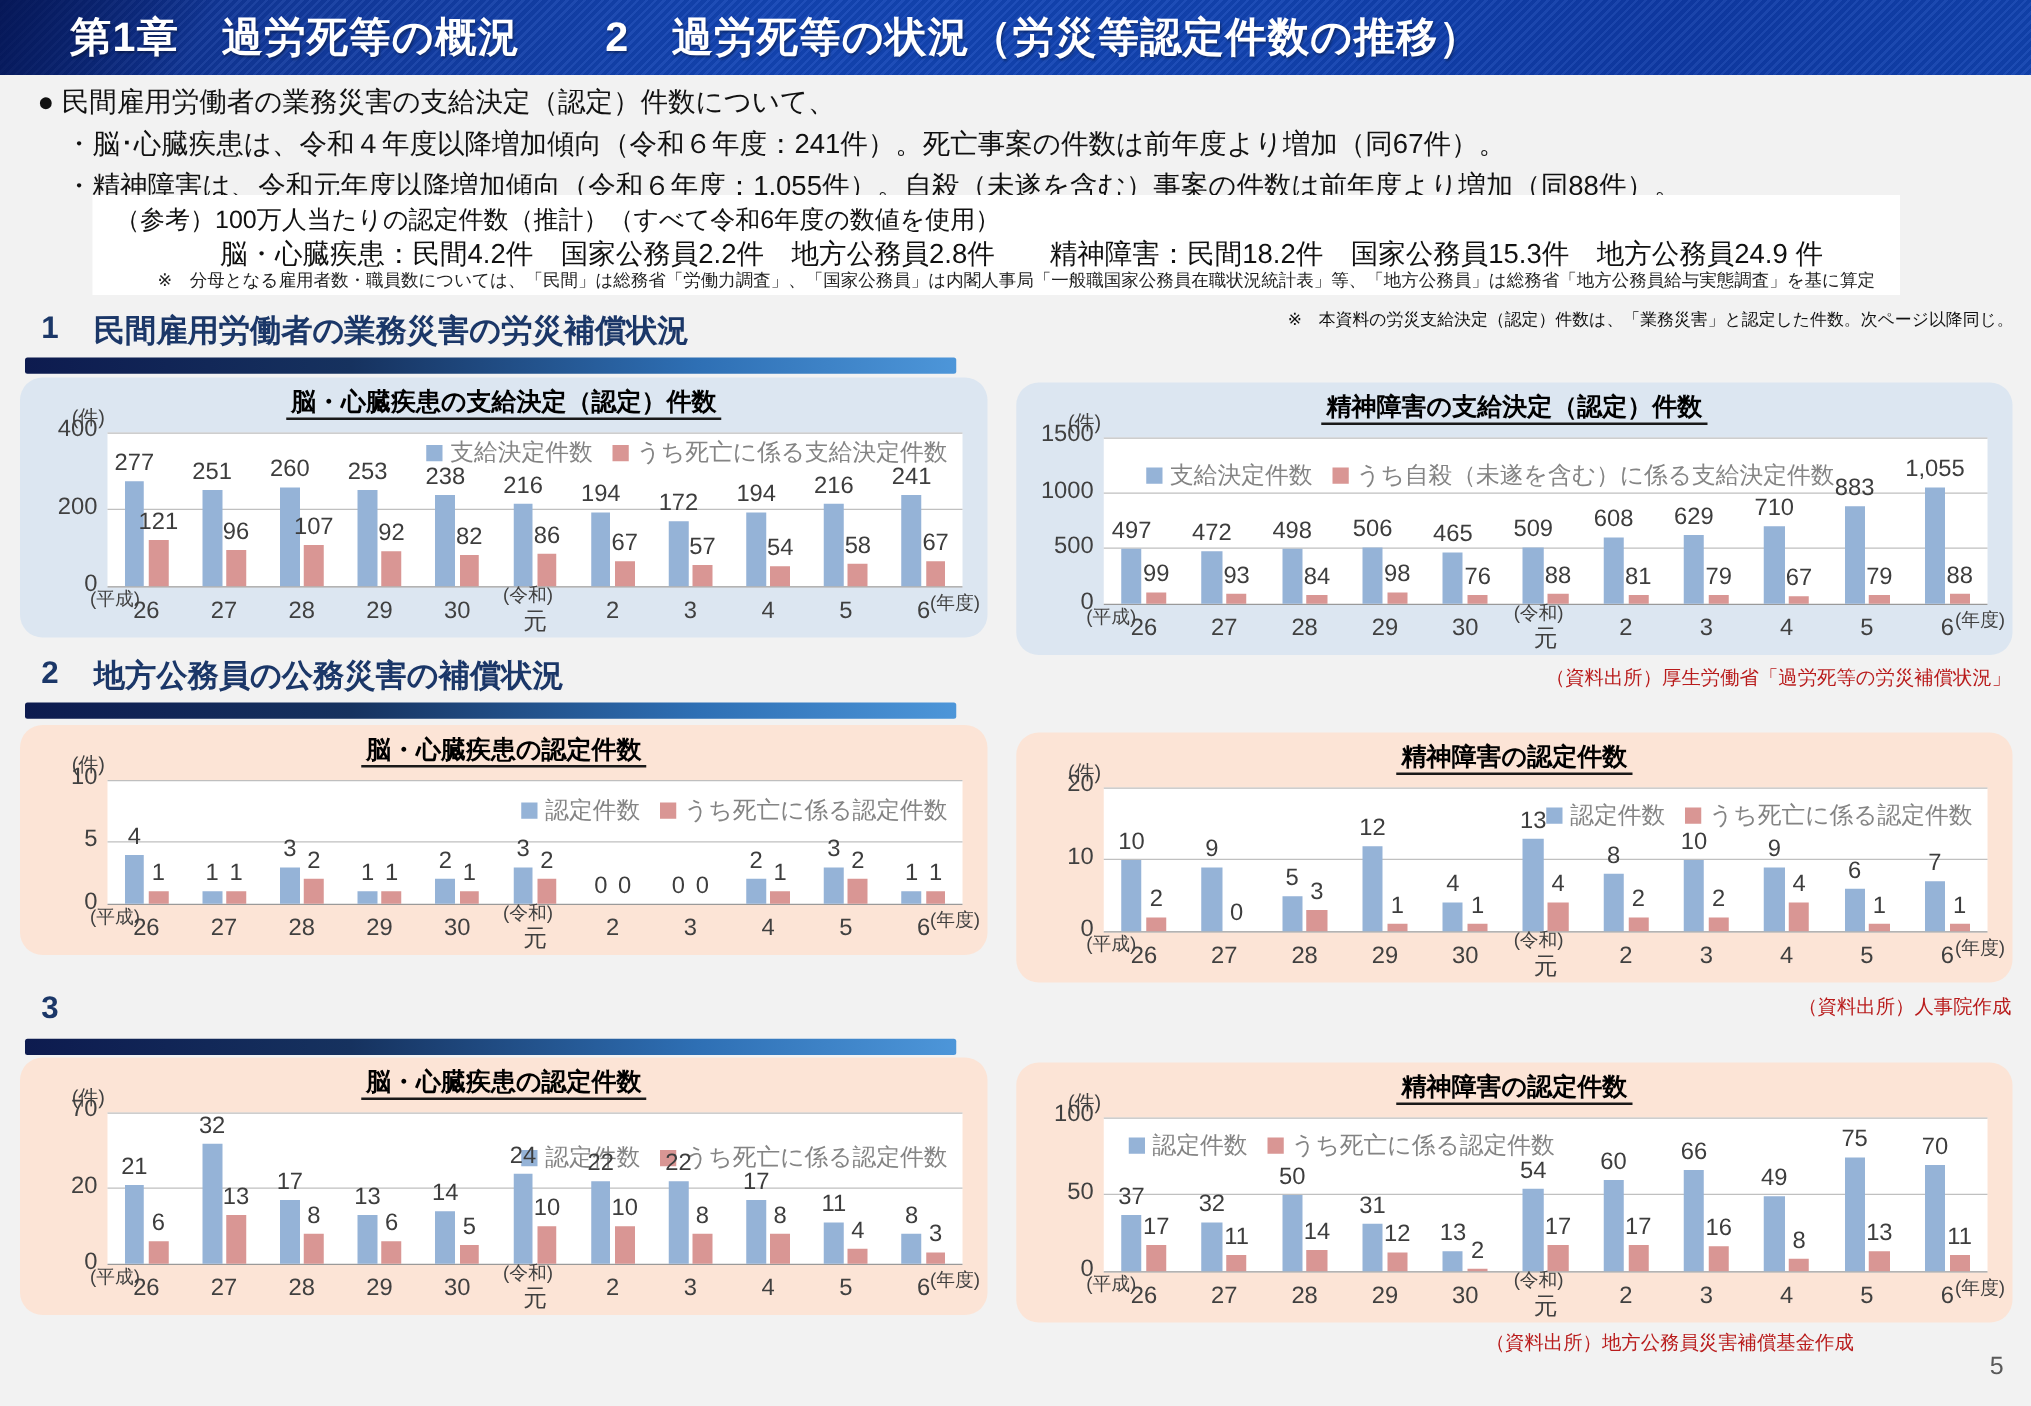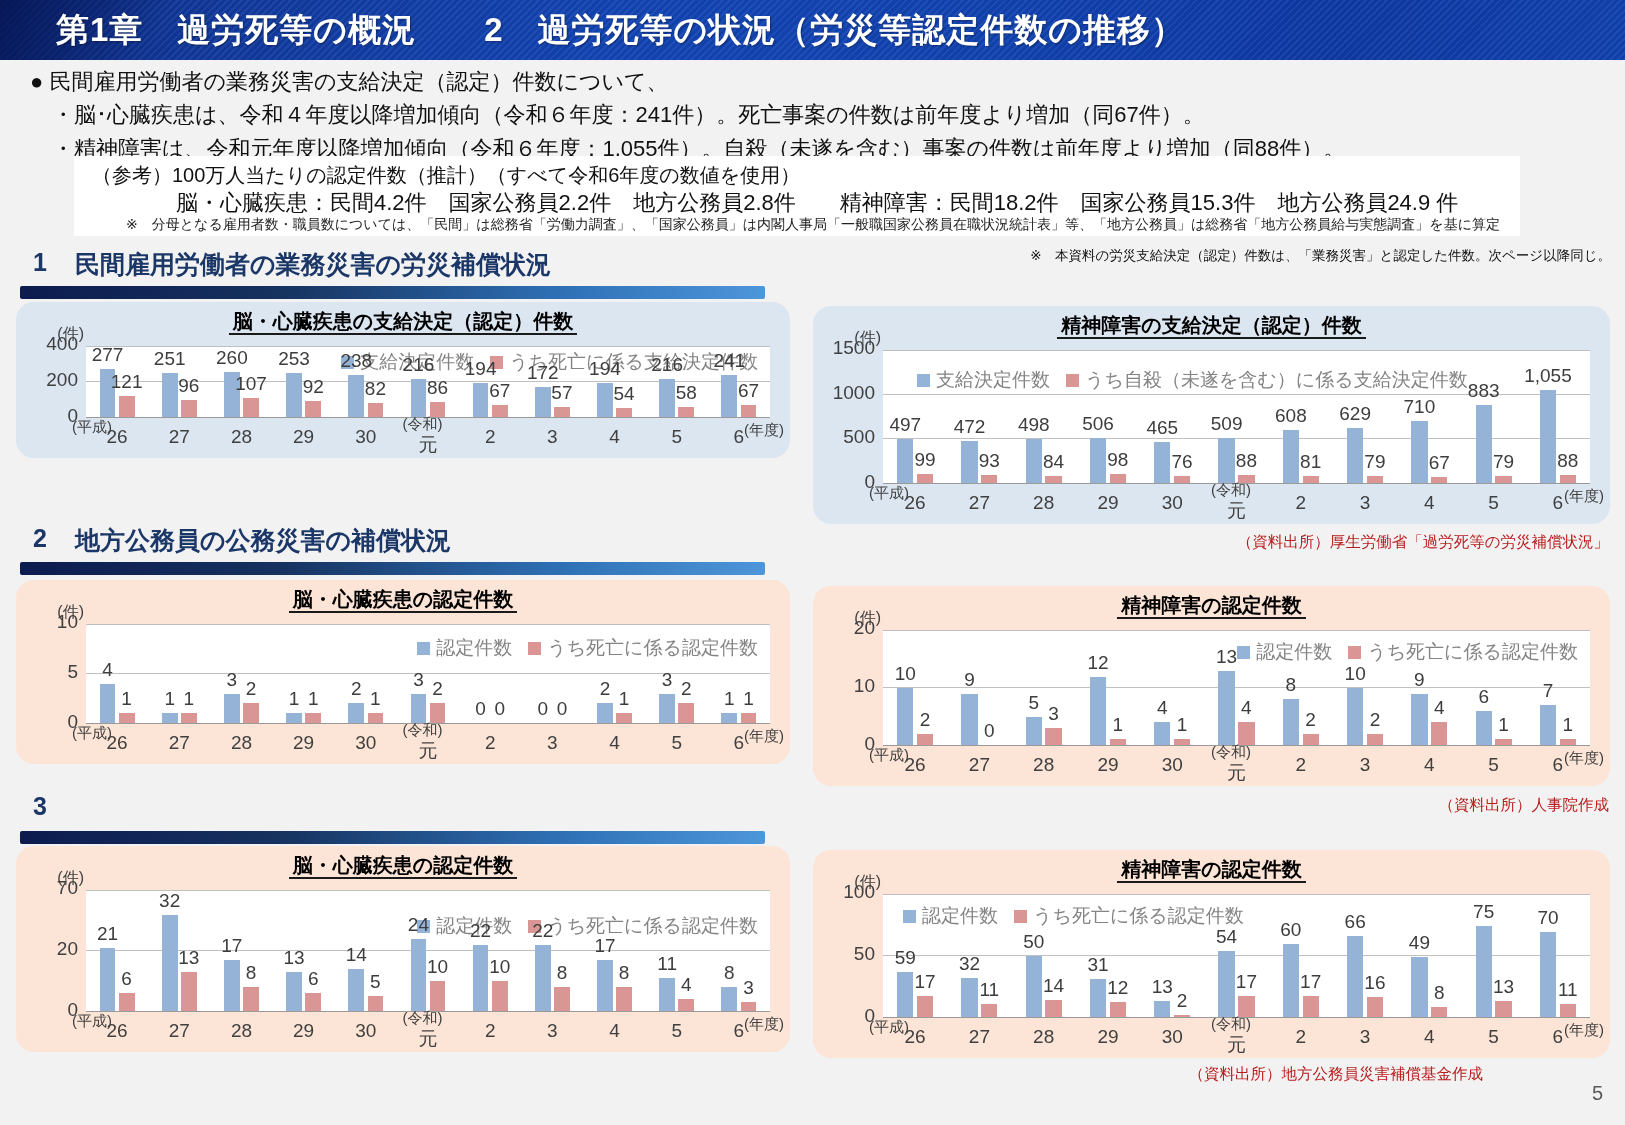--- a/index.html
+++ b/index.html
@@ -52,21 +52,21 @@
   .source { position:absolute; font-size:15.5px; color:#b91c1c; white-space:nowrap; }
   .source.src1 { right:16px;  top:532px; }
   .source.src2 { right:16px;  top:795px; }
   .source.src3 { right:142px; top:1064px; }
   .page-num { position:absolute; right:22px; top:1082px; font-size:20px; color:#595959; }
 
   
   .panel { position:absolute; border-radius:18px; }
   .panel.blue  { background:#dce6f1; }
   .panel.peach { background:#fce4d6; }
-  .panel.p1 { left:16px;  top:302px; width:774px; height:156px; }
+  .panel.p1 { left:16px;  top:302px; width:774px; height:208px; }
   .panel.p2 { left:813px; top:306px; width:797px; height:218px; }
   .panel.p3 { left:16px;  top:580px; width:774px; height:184px; }
   .panel.p4 { left:813px; top:586px; width:797px; height:200px; }
   .panel.p5 { left:16px;  top:846px; width:774px; height:206px; }
   .panel.p6 { left:813px; top:850px; width:797px; height:208px; }
 
   .chart-title { position:absolute; top:6px; left:0; right:0; text-align:center; white-space:nowrap; }
   .chart-title span { font-size:20px; font-weight:bold; color:#000; border-bottom:2.5px solid #1a1a1a; padding:0 4px 1px; }
 
   .plot-wrap { position:absolute; left:70px; right:20px; top:44px; bottom:40px; }
@@ -549,21 +549,21 @@
             <span class="lg-item">
               <span class="sw" style="background: rgb(149, 179, 215);"></span>
               <span class="lg-label">認定件数</span>
             </span>
             <span class="lg-item">
               <span class="sw" style="background: rgb(217, 150, 148);"></span>
               <span class="lg-label">うち死亡に係る認定件数</span>
             </span>
           </div>
           <div class="bar" style="left: 1.99545%; width: 2.3%; height: 37%; background: rgb(149, 179, 215);"></div>
-          <div class="vlabel" style="left: 3.14545%; bottom: calc(37% + 3px);">59</div>
+          <div class="vlabel" style="left: 3.14545%; bottom: calc(37% + 3px);">37</div>
           <div class="bar" style="left: 4.79545%; width: 2.3%; height: 17%; background: rgb(217, 150, 148);"></div>
           <div class="vlabel" style="left: 5.94545%; bottom: calc(17% + 3px);">17</div>
           <div class="bar" style="left: 11.0864%; width: 2.3%; height: 32%; background: rgb(149, 179, 215);"></div>
           <div class="vlabel" style="left: 12.2364%; bottom: calc(32% + 3px);">32</div>
           <div class="bar" style="left: 13.8864%; width: 2.3%; height: 11%; background: rgb(217, 150, 148);"></div>
           <div class="vlabel" style="left: 15.0364%; bottom: calc(11% + 3px);">11</div>
           <div class="bar" style="left: 20.1773%; width: 2.3%; height: 50%; background: rgb(149, 179, 215);"></div>
           <div class="vlabel" style="left: 21.3273%; bottom: calc(50% + 3px);">50</div>
           <div class="bar" style="left: 22.9773%; width: 2.3%; height: 14%; background: rgb(217, 150, 148);"></div>
           <div class="vlabel" style="left: 24.1273%; bottom: calc(14% + 3px);">14</div>

